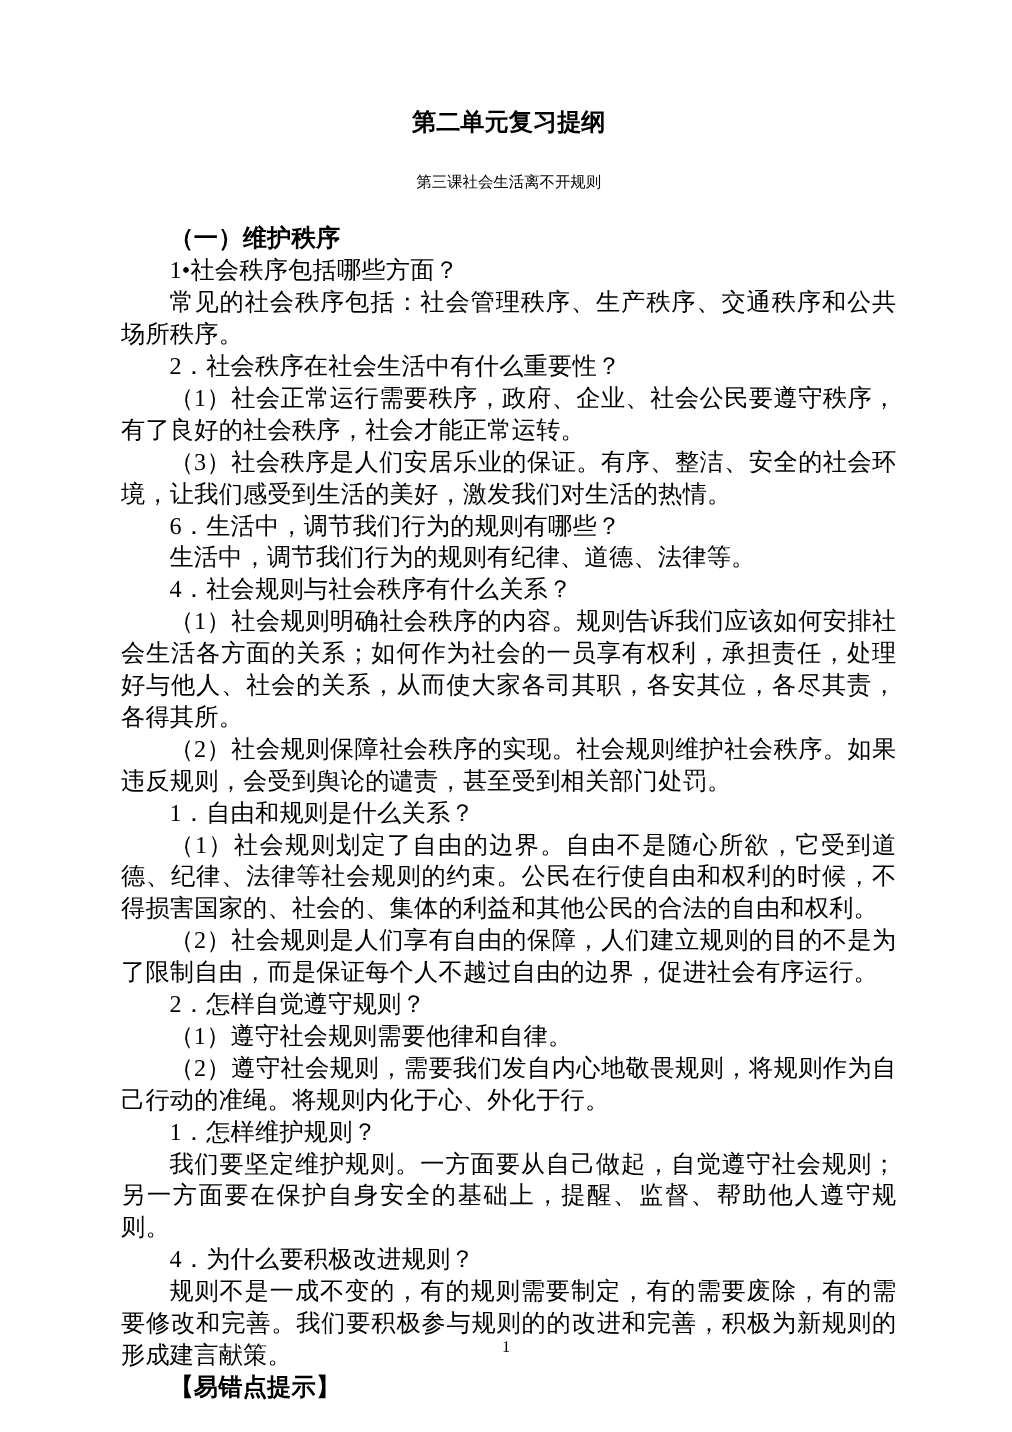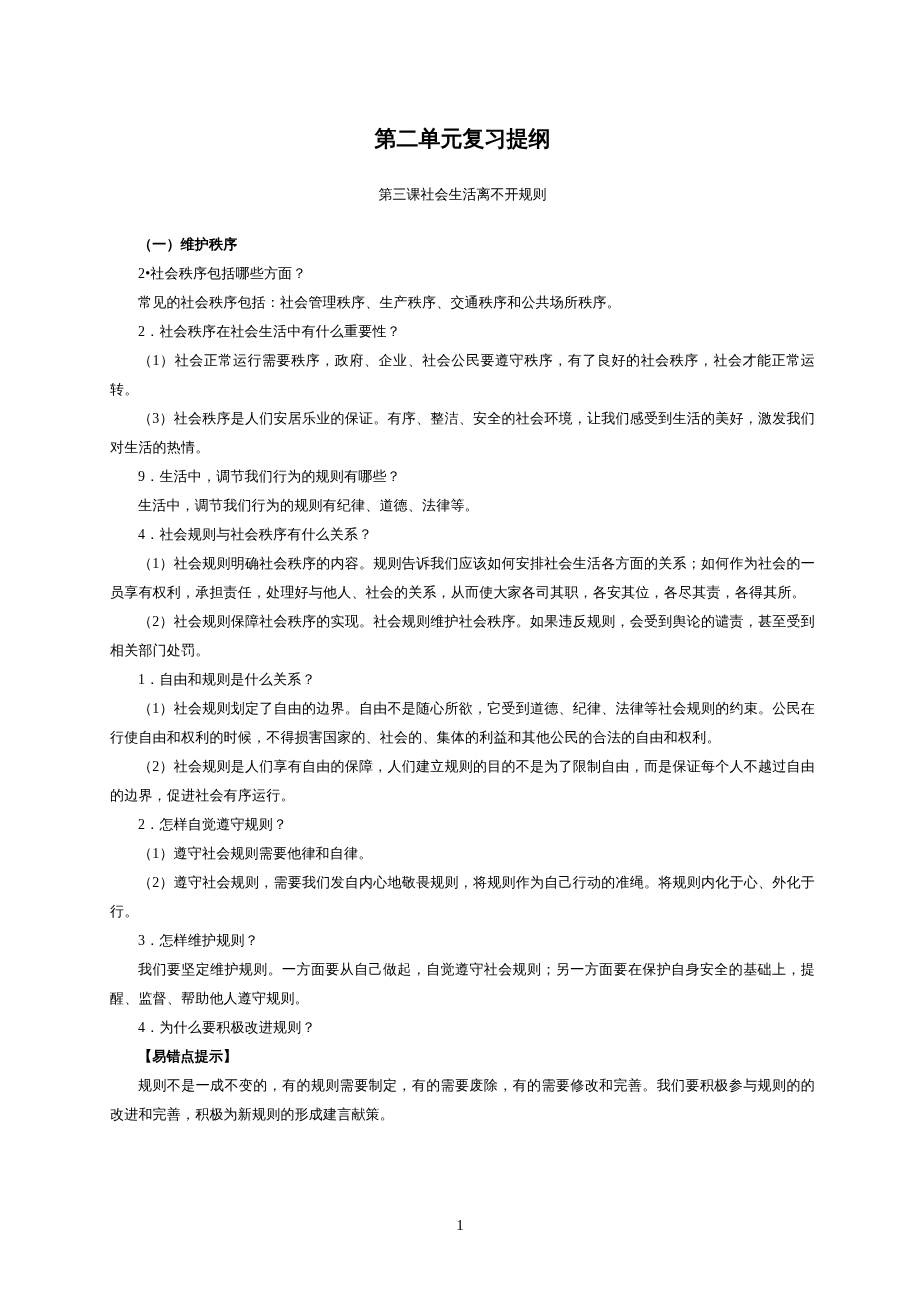--- a/index.html
+++ b/index.html
@@ -14,39 +14,39 @@
     position: relative;
     width: 920px;
     height: 1302px;
     background: #ffffff;
     color: #000000;
     overflow: hidden;
   }
   .content {
     position: absolute;
     left: 110px;
-    top: 124px;
+    top: 96px;
     width: 705px;
   }
   .doc-title {
     text-align: center;
     font-size: 22px;
     font-weight: bold;
     line-height: 30px;
     margin: 0 0 28px 0;
   }
   .doc-subtitle {
     text-align: center;
     font-size: 14px;
     font-weight: normal;
     line-height: 26px;
     margin: 0 0 22px 0;
   }
   .para {
-    font-size: 14px;
+    font-size: 22px;
     line-height: 29px;
     margin: 0;
     text-indent: 2em;
     text-align: justify;
     letter-spacing: 0.2px;
   }
   .para.bold {
     font-weight: bold;
   }
   .page-number {
@@ -61,37 +61,37 @@
 </style>
 </head>
 <body>
 
 <div class="page">
   <div class="content">
     <h1 class="doc-title">第二单元复习提纲</h1>
     <h2 class="doc-subtitle">第三课社会生活离不开规则</h2>
 
     <p class="para bold">（一）维护秩序</p>
-    <p class="para">2•社会秩序包括哪些方面？</p>
+    <p class="para">1•社会秩序包括哪些方面？</p>
     <p class="para">常见的社会秩序包括：社会管理秩序、生产秩序、交通秩序和公共场所秩序。</p>
     <p class="para">2．社会秩序在社会生活中有什么重要性？</p>
     <p class="para">（1）社会正常运行需要秩序，政府、企业、社会公民要遵守秩序，有了良好的社会秩序，社会才能正常运转。</p>
     <p class="para">（3）社会秩序是人们安居乐业的保证。有序、整洁、安全的社会环境，让我们感受到生活的美好，激发我们对生活的热情。</p>
-    <p class="para">9．生活中，调节我们行为的规则有哪些？</p>
+    <p class="para">6．生活中，调节我们行为的规则有哪些？</p>
     <p class="para">生活中，调节我们行为的规则有纪律、道德、法律等。</p>
     <p class="para">4．社会规则与社会秩序有什么关系？</p>
     <p class="para">（1）社会规则明确社会秩序的内容。规则告诉我们应该如何安排社会生活各方面的关系；如何作为社会的一员享有权利，承担责任，处理好与他人、社会的关系，从而使大家各司其职，各安其位，各尽其责，各得其所。</p>
     <p class="para">（2）社会规则保障社会秩序的实现。社会规则维护社会秩序。如果违反规则，会受到舆论的谴责，甚至受到相关部门处罚。</p>
     <p class="para">1．自由和规则是什么关系？</p>
     <p class="para">（1）社会规则划定了自由的边界。自由不是随心所欲，它受到道德、纪律、法律等社会规则的约束。公民在行使自由和权利的时候，不得损害国家的、社会的、集体的利益和其他公民的合法的自由和权利。</p>
     <p class="para">（2）社会规则是人们享有自由的保障，人们建立规则的目的不是为了限制自由，而是保证每个人不越过自由的边界，促进社会有序运行。</p>
     <p class="para">2．怎样自觉遵守规则？</p>
     <p class="para">（1）遵守社会规则需要他律和自律。</p>
     <p class="para">（2）遵守社会规则，需要我们发自内心地敬畏规则，将规则作为自己行动的准绳。将规则内化于心、外化于行。</p>
-    <p class="para">3．怎样维护规则？</p>
+    <p class="para">1．怎样维护规则？</p>
     <p class="para">我们要坚定维护规则。一方面要从自己做起，自觉遵守社会规则；另一方面要在保护自身安全的基础上，提醒、监督、帮助他人遵守规则。</p>
     <p class="para">4．为什么要积极改进规则？</p>
+    <p class="para">规则不是一成不变的，有的规则需要制定，有的需要废除，有的需要修改和完善。我们要积极参与规则的的改进和完善，积极为新规则的形成建言献策。</p>
     <p class="para bold">【易错点提示】</p>
-    <p class="para">规则不是一成不变的，有的规则需要制定，有的需要废除，有的需要修改和完善。我们要积极参与规则的的改进和完善，积极为新规则的形成建言献策。</p>
   </div>
 
   <div class="page-number">1</div>
 </div>
 
 </body></html>

